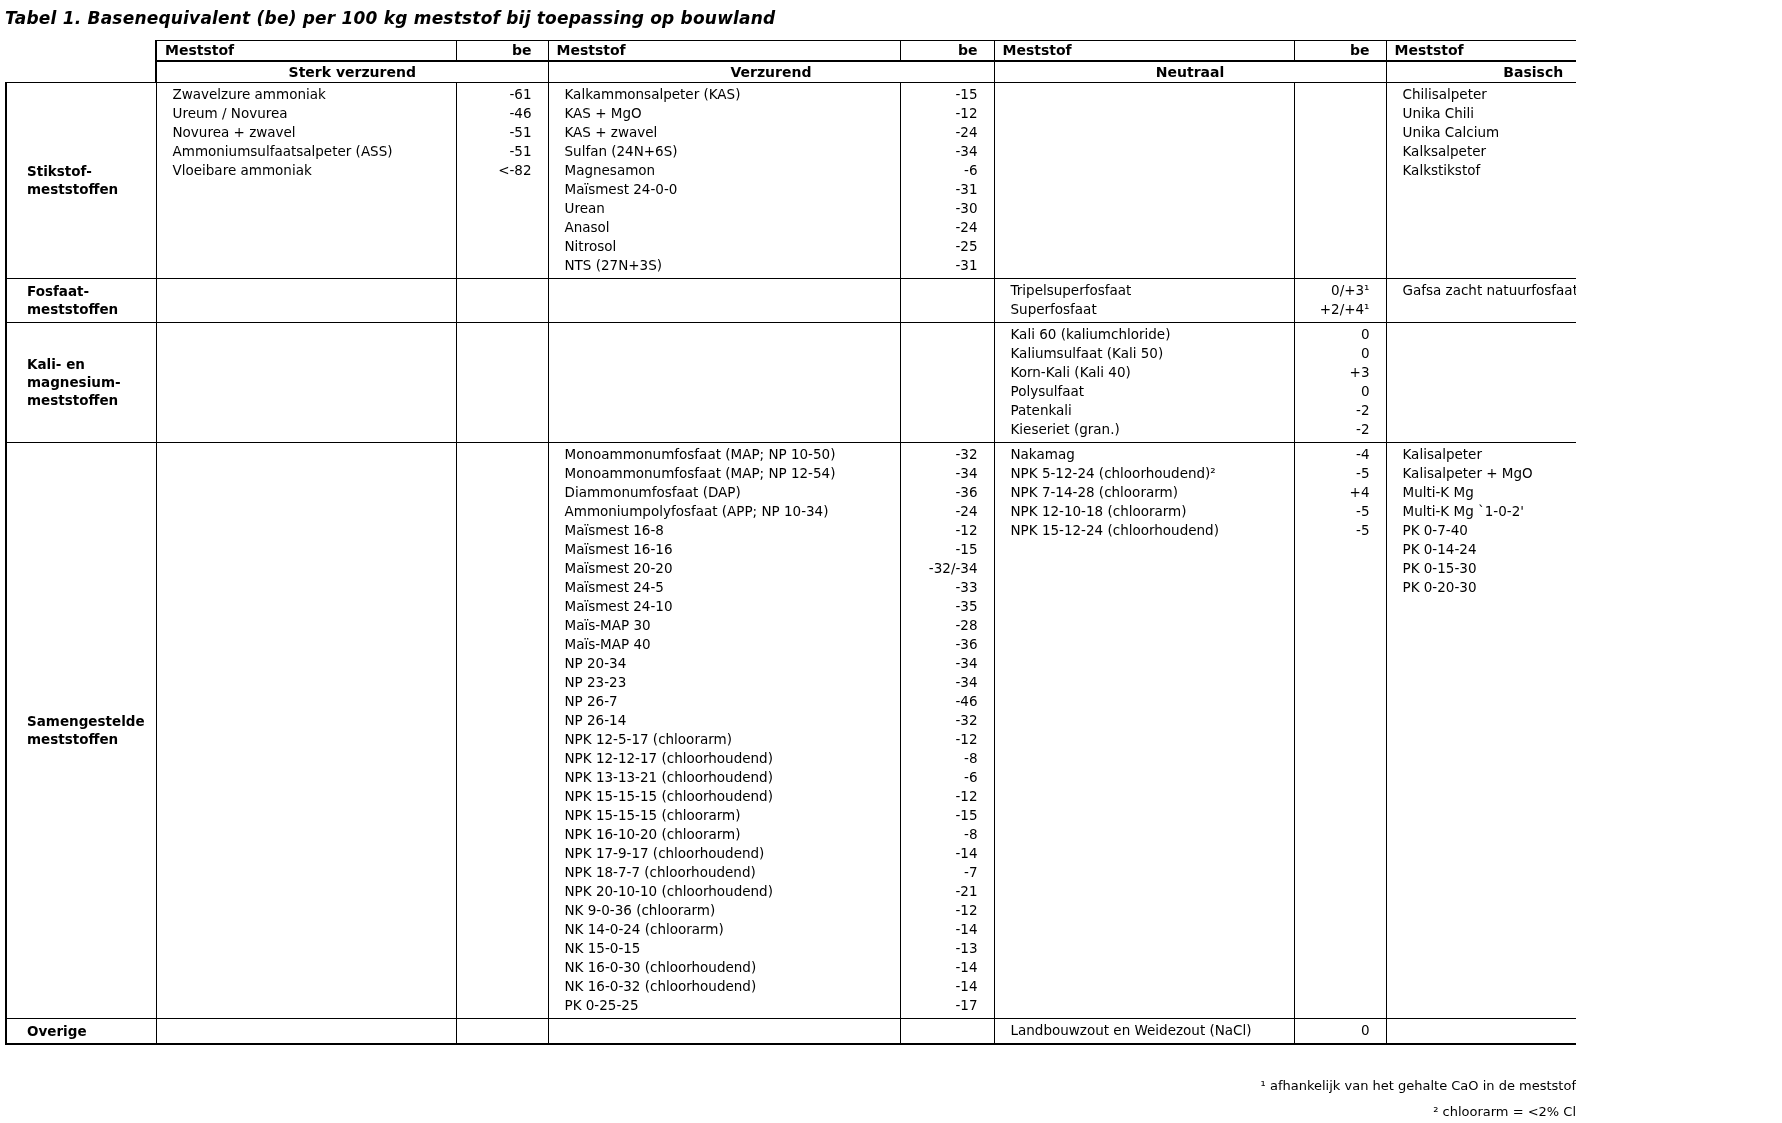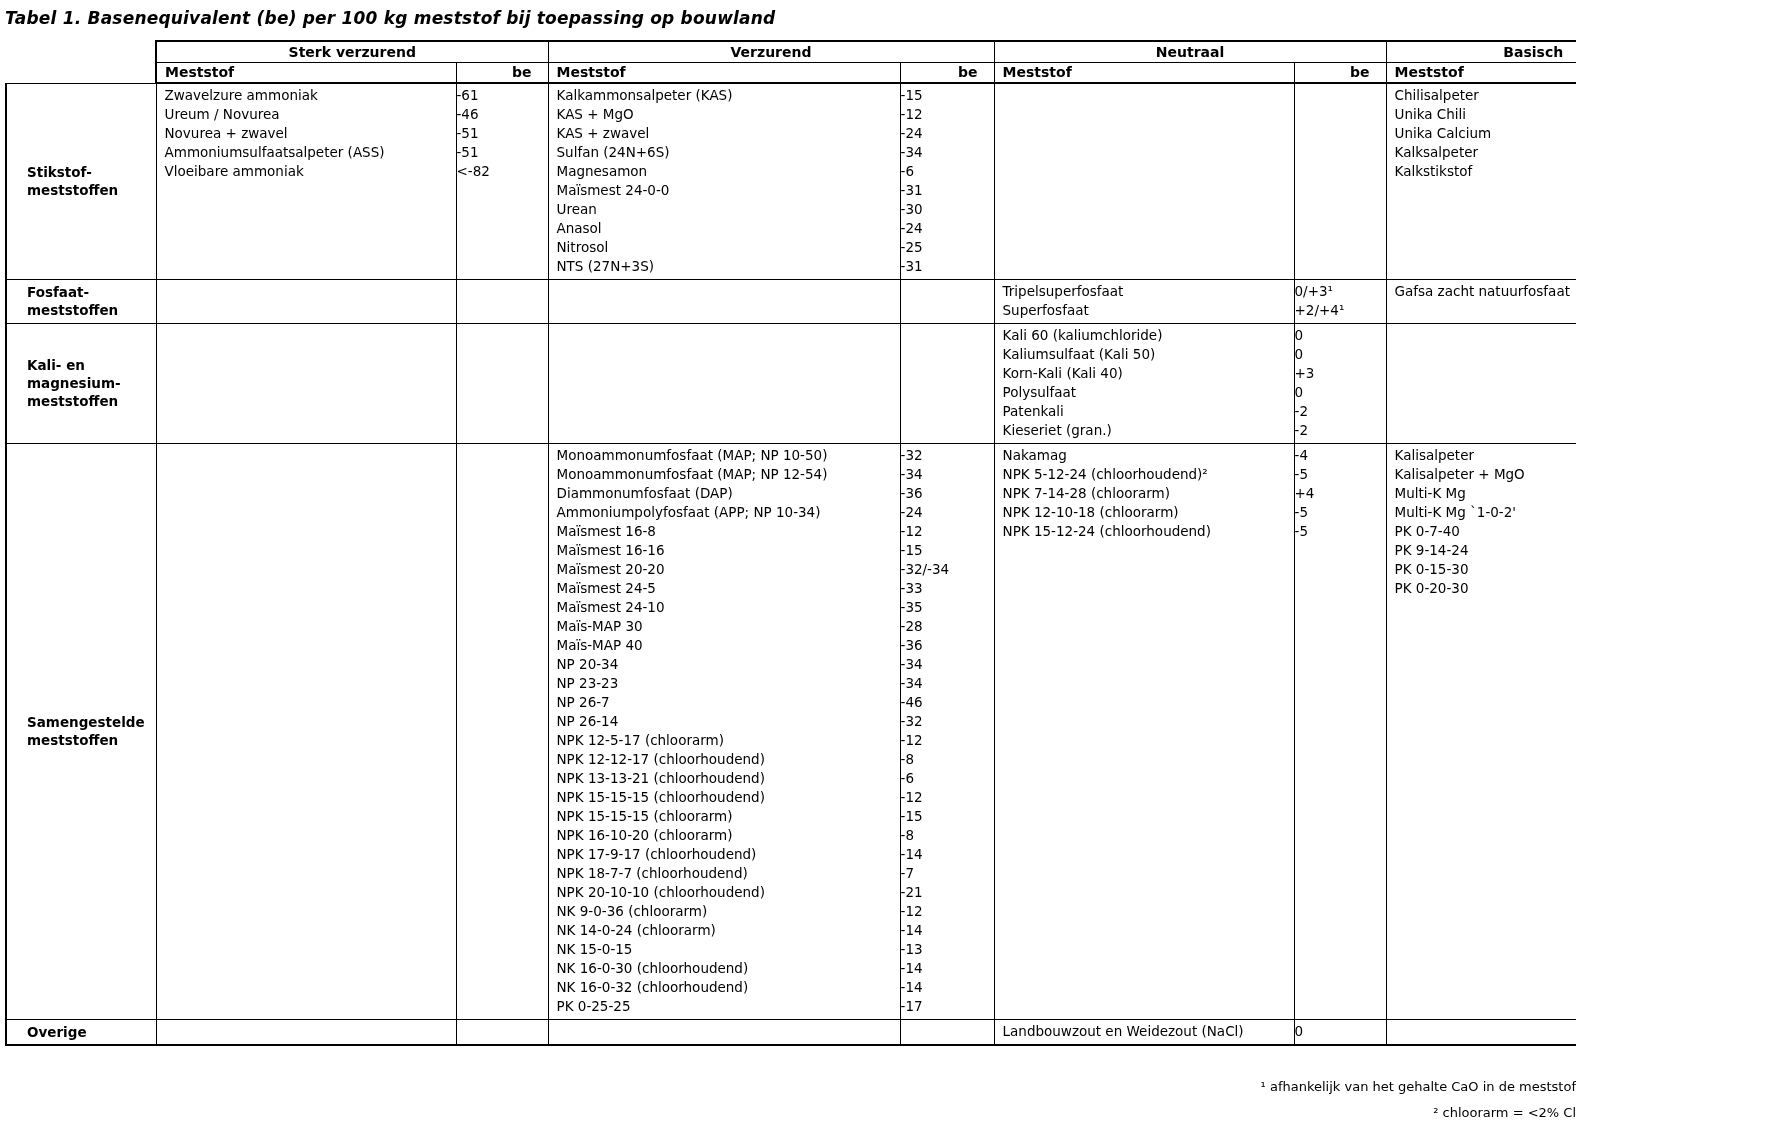--- a/index.html
+++ b/index.html
@@ -56,29 +56,29 @@
   th.mh { text-align: left; }
   th.mh .pad { padding-left: 8px; }
   th.bh { text-align: right; }
   th.bh .pad { padding-right: 16px; }
   th.mh.first { border-left: 2px solid #000; }
   th.bh.edge  { border-right: 2px solid #000; }
   
   tbody td {
     border: 1px solid #000;
     vertical-align: top;
-    padding: 2px 0 3px 0;
+    padding: 2px 0 3px 8px;
   }
   td.rowlabel {
     border-left: 2px solid #000;
     vertical-align: middle;
     font-weight: bold;
     padding: 2px 4px 3px 20px;
   }
-  td.becol { text-align: left; }
+  td.becol { text-align: right; }
   td.becol.edge { border-right: 2px solid #000; }
   tbody tr:last-child td { border-bottom: 2px solid #000; }
   .line {
     line-height: 19px;
     white-space: nowrap;
     overflow: hidden;
   }
   td.namecol .line { padding-left: 8px; }
   td.becol .line { padding-right: 16px; }
   td.rowlabel .line { line-height: 18px; }
@@ -105,51 +105,51 @@
       <col style="width:352px">
         <col style="width:94px">
       <col style="width:300px">
         <col style="width:92px">
       <col style="width:215px">
         <col style="width:80px">
     </colgroup>
     <thead>
       <tr>
         <th class="blank"></th>
+        <th class="mh first">
+            <div class="pad">Meststof</div>
+          </th>
+        <th class="bh">
+            <div class="pad">be</div>
+          </th>
+        <th class="mh">
+            <div class="pad">Meststof</div>
+          </th>
+        <th class="bh">
+            <div class="pad">be</div>
+          </th>
+        <th class="mh">
+            <div class="pad">Meststof</div>
+          </th>
+        <th class="bh">
+            <div class="pad">be</div>
+          </th>
+        <th class="mh">
+            <div class="pad">Meststof</div>
+          </th>
+        <th class="bh edge">
+            <div class="pad">be</div>
+          </th>
+      </tr>
+      <tr>
+        <th class="blank"></th>
         <th class="g first" colspan="2">Sterk verzurend</th>
         <th class="g" colspan="2">Verzurend</th>
         <th class="g" colspan="2">Neutraal</th>
         <th class="g edge" colspan="2">Basisch</th>
-      </tr>
-      <tr>
-        <th class="blank"></th>
-        <th class="mh first">
-            <div class="pad">Meststof</div>
-          </th>
-        <th class="bh">
-            <div class="pad">be</div>
-          </th>
-        <th class="mh">
-            <div class="pad">Meststof</div>
-          </th>
-        <th class="bh">
-            <div class="pad">be</div>
-          </th>
-        <th class="mh">
-            <div class="pad">Meststof</div>
-          </th>
-        <th class="bh">
-            <div class="pad">be</div>
-          </th>
-        <th class="mh">
-            <div class="pad">Meststof</div>
-          </th>
-        <th class="bh edge">
-            <div class="pad">be</div>
-          </th>
       </tr>
     </thead>
     <tbody>
         <tr>
           <td class="rowlabel">
             <div class="line">Stikstof-</div>
             <div class="line">meststoffen</div>
           </td>
           <td class="namecol">
             <div class="line">Zwavelzure ammoniak</div>
@@ -343,21 +343,21 @@
             <div class="line">+4</div>
             <div class="line">-5</div>
             <div class="line">-5</div>
           </td>
           <td class="namecol">
             <div class="line">Kalisalpeter</div>
             <div class="line">Kalisalpeter + MgO</div>
             <div class="line">Multi-K Mg</div>
             <div class="line">Multi-K Mg `1-0-2'</div>
             <div class="line">PK 0-7-40</div>
-            <div class="line">PK 9-14-24</div>
+            <div class="line">PK 0-14-24</div>
             <div class="line">PK 0-15-30</div>
             <div class="line">PK 0-20-30</div>
           </td>
           <td class="becol edge">
             <div class="line">+14</div>
             <div class="line">+19</div>
             <div class="line">+17</div>
             <div class="line">+8</div>
             <div class="line">+21</div>
             <div class="line">+14</div>

